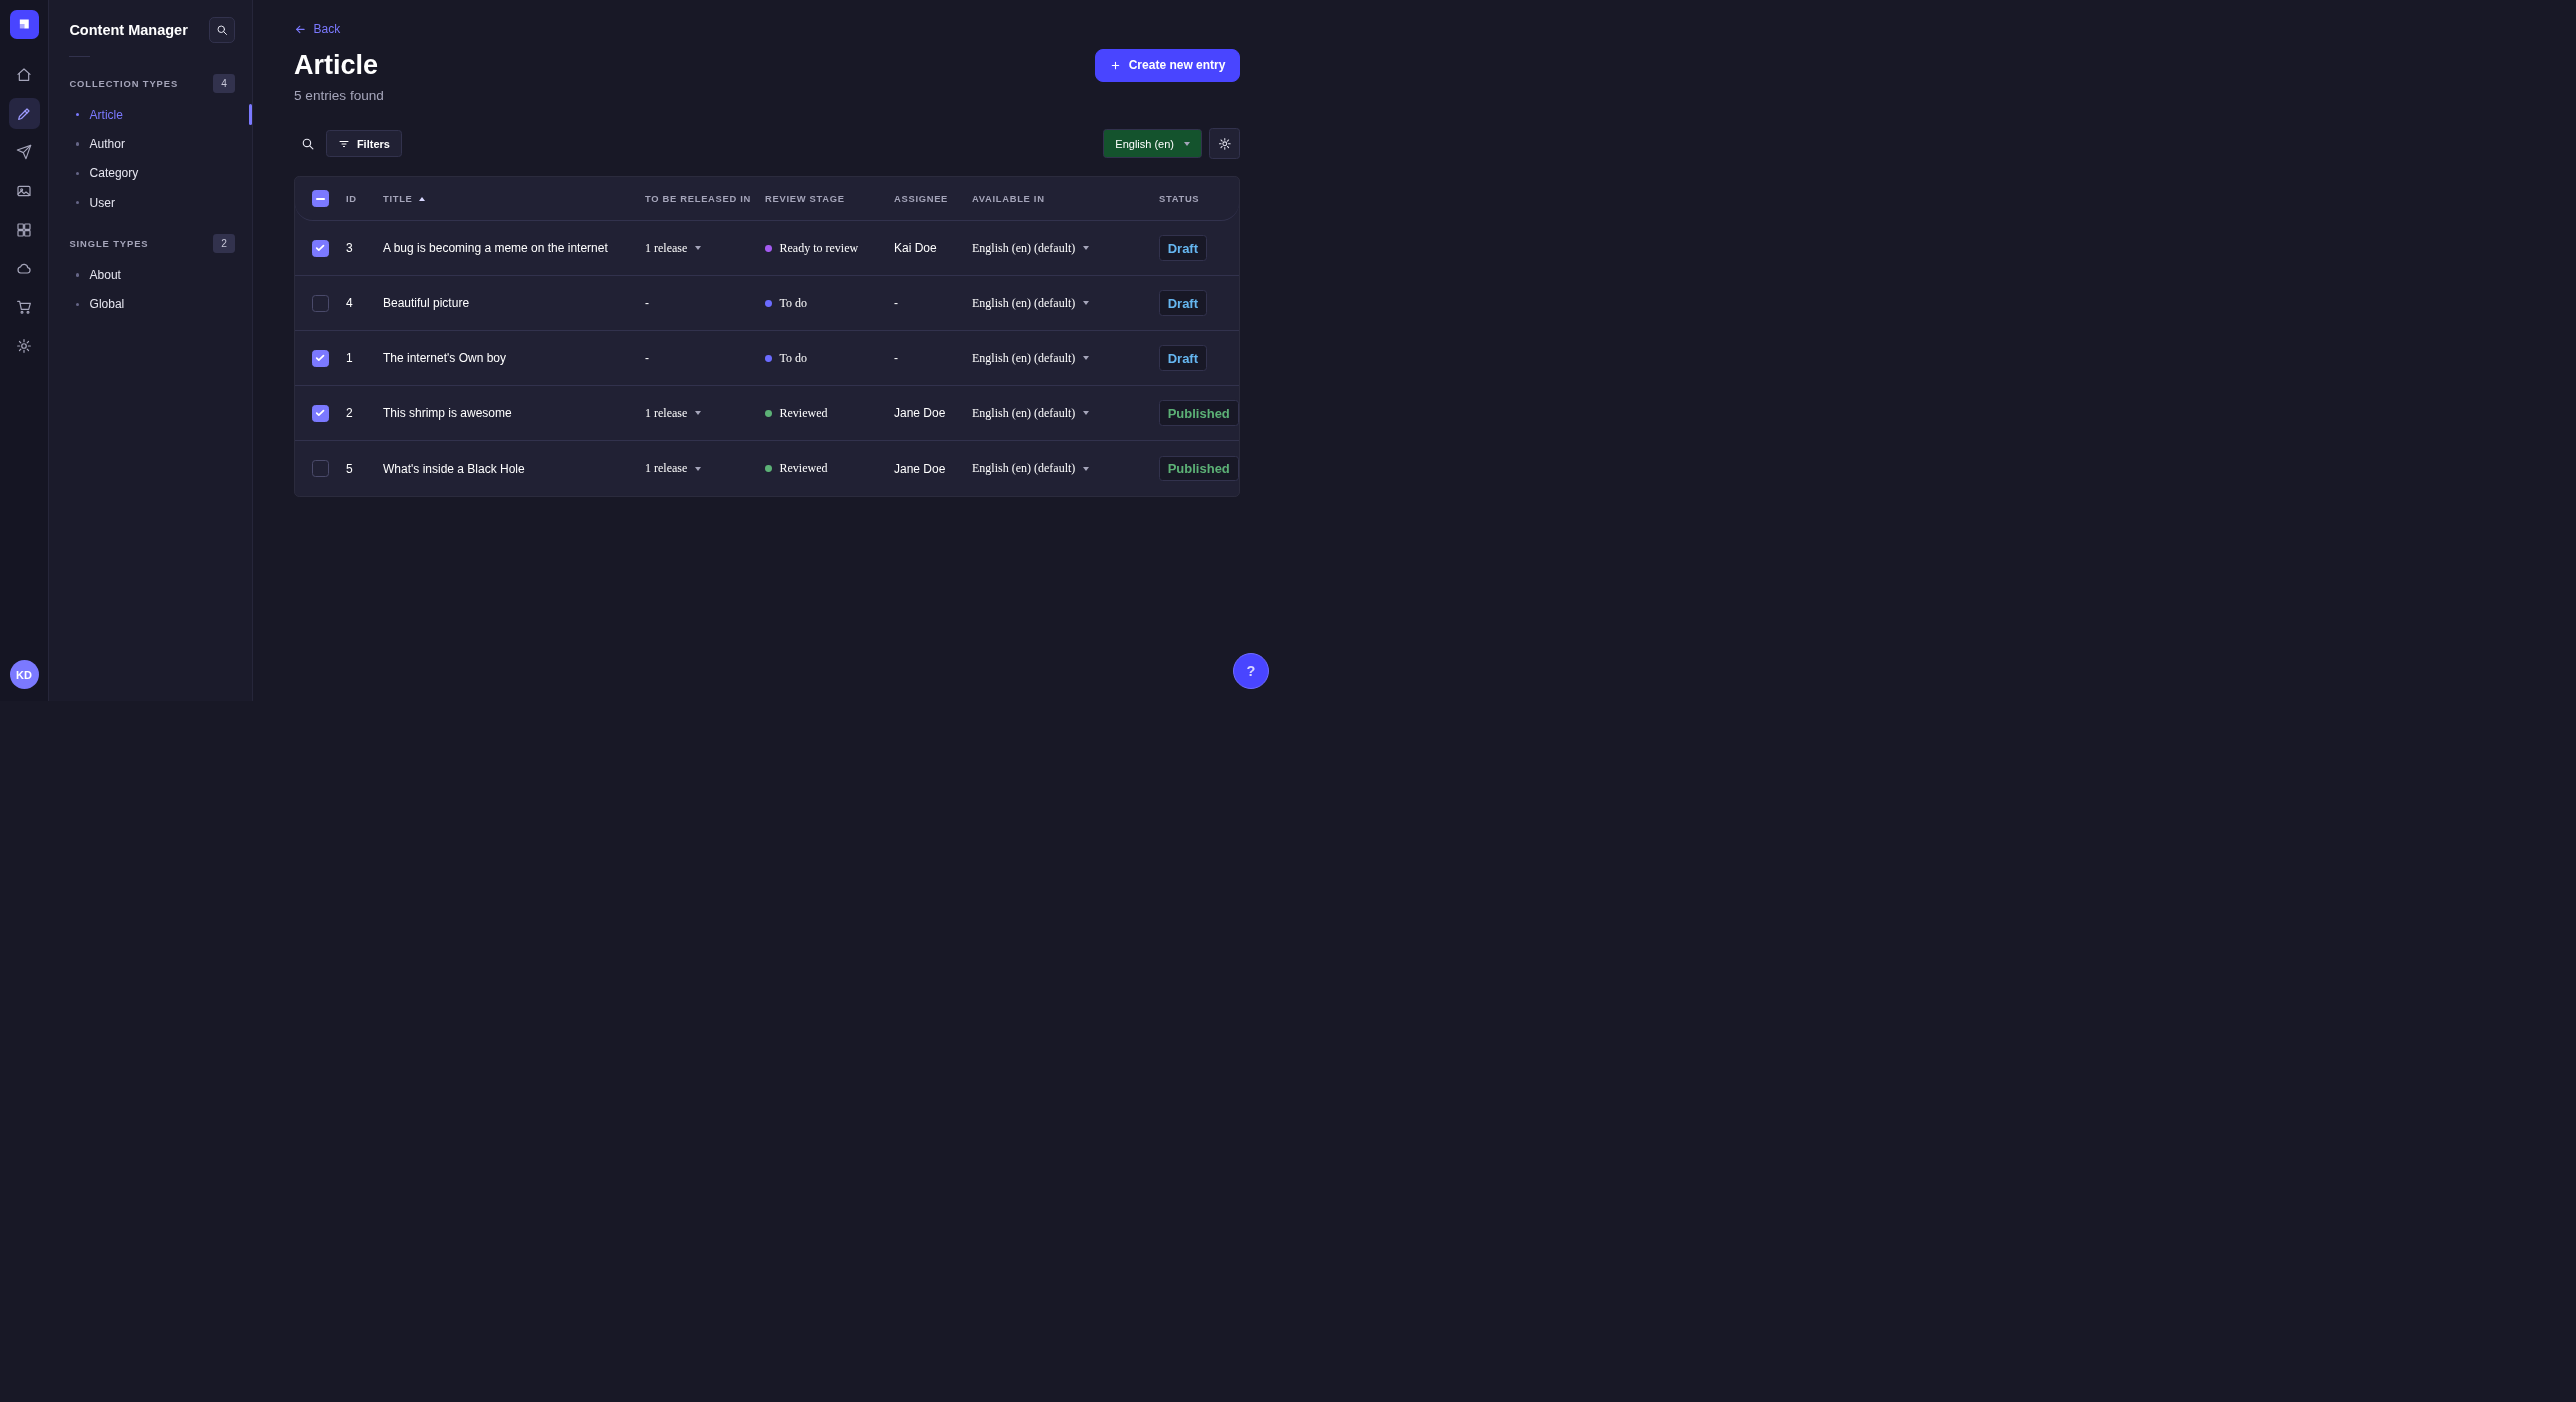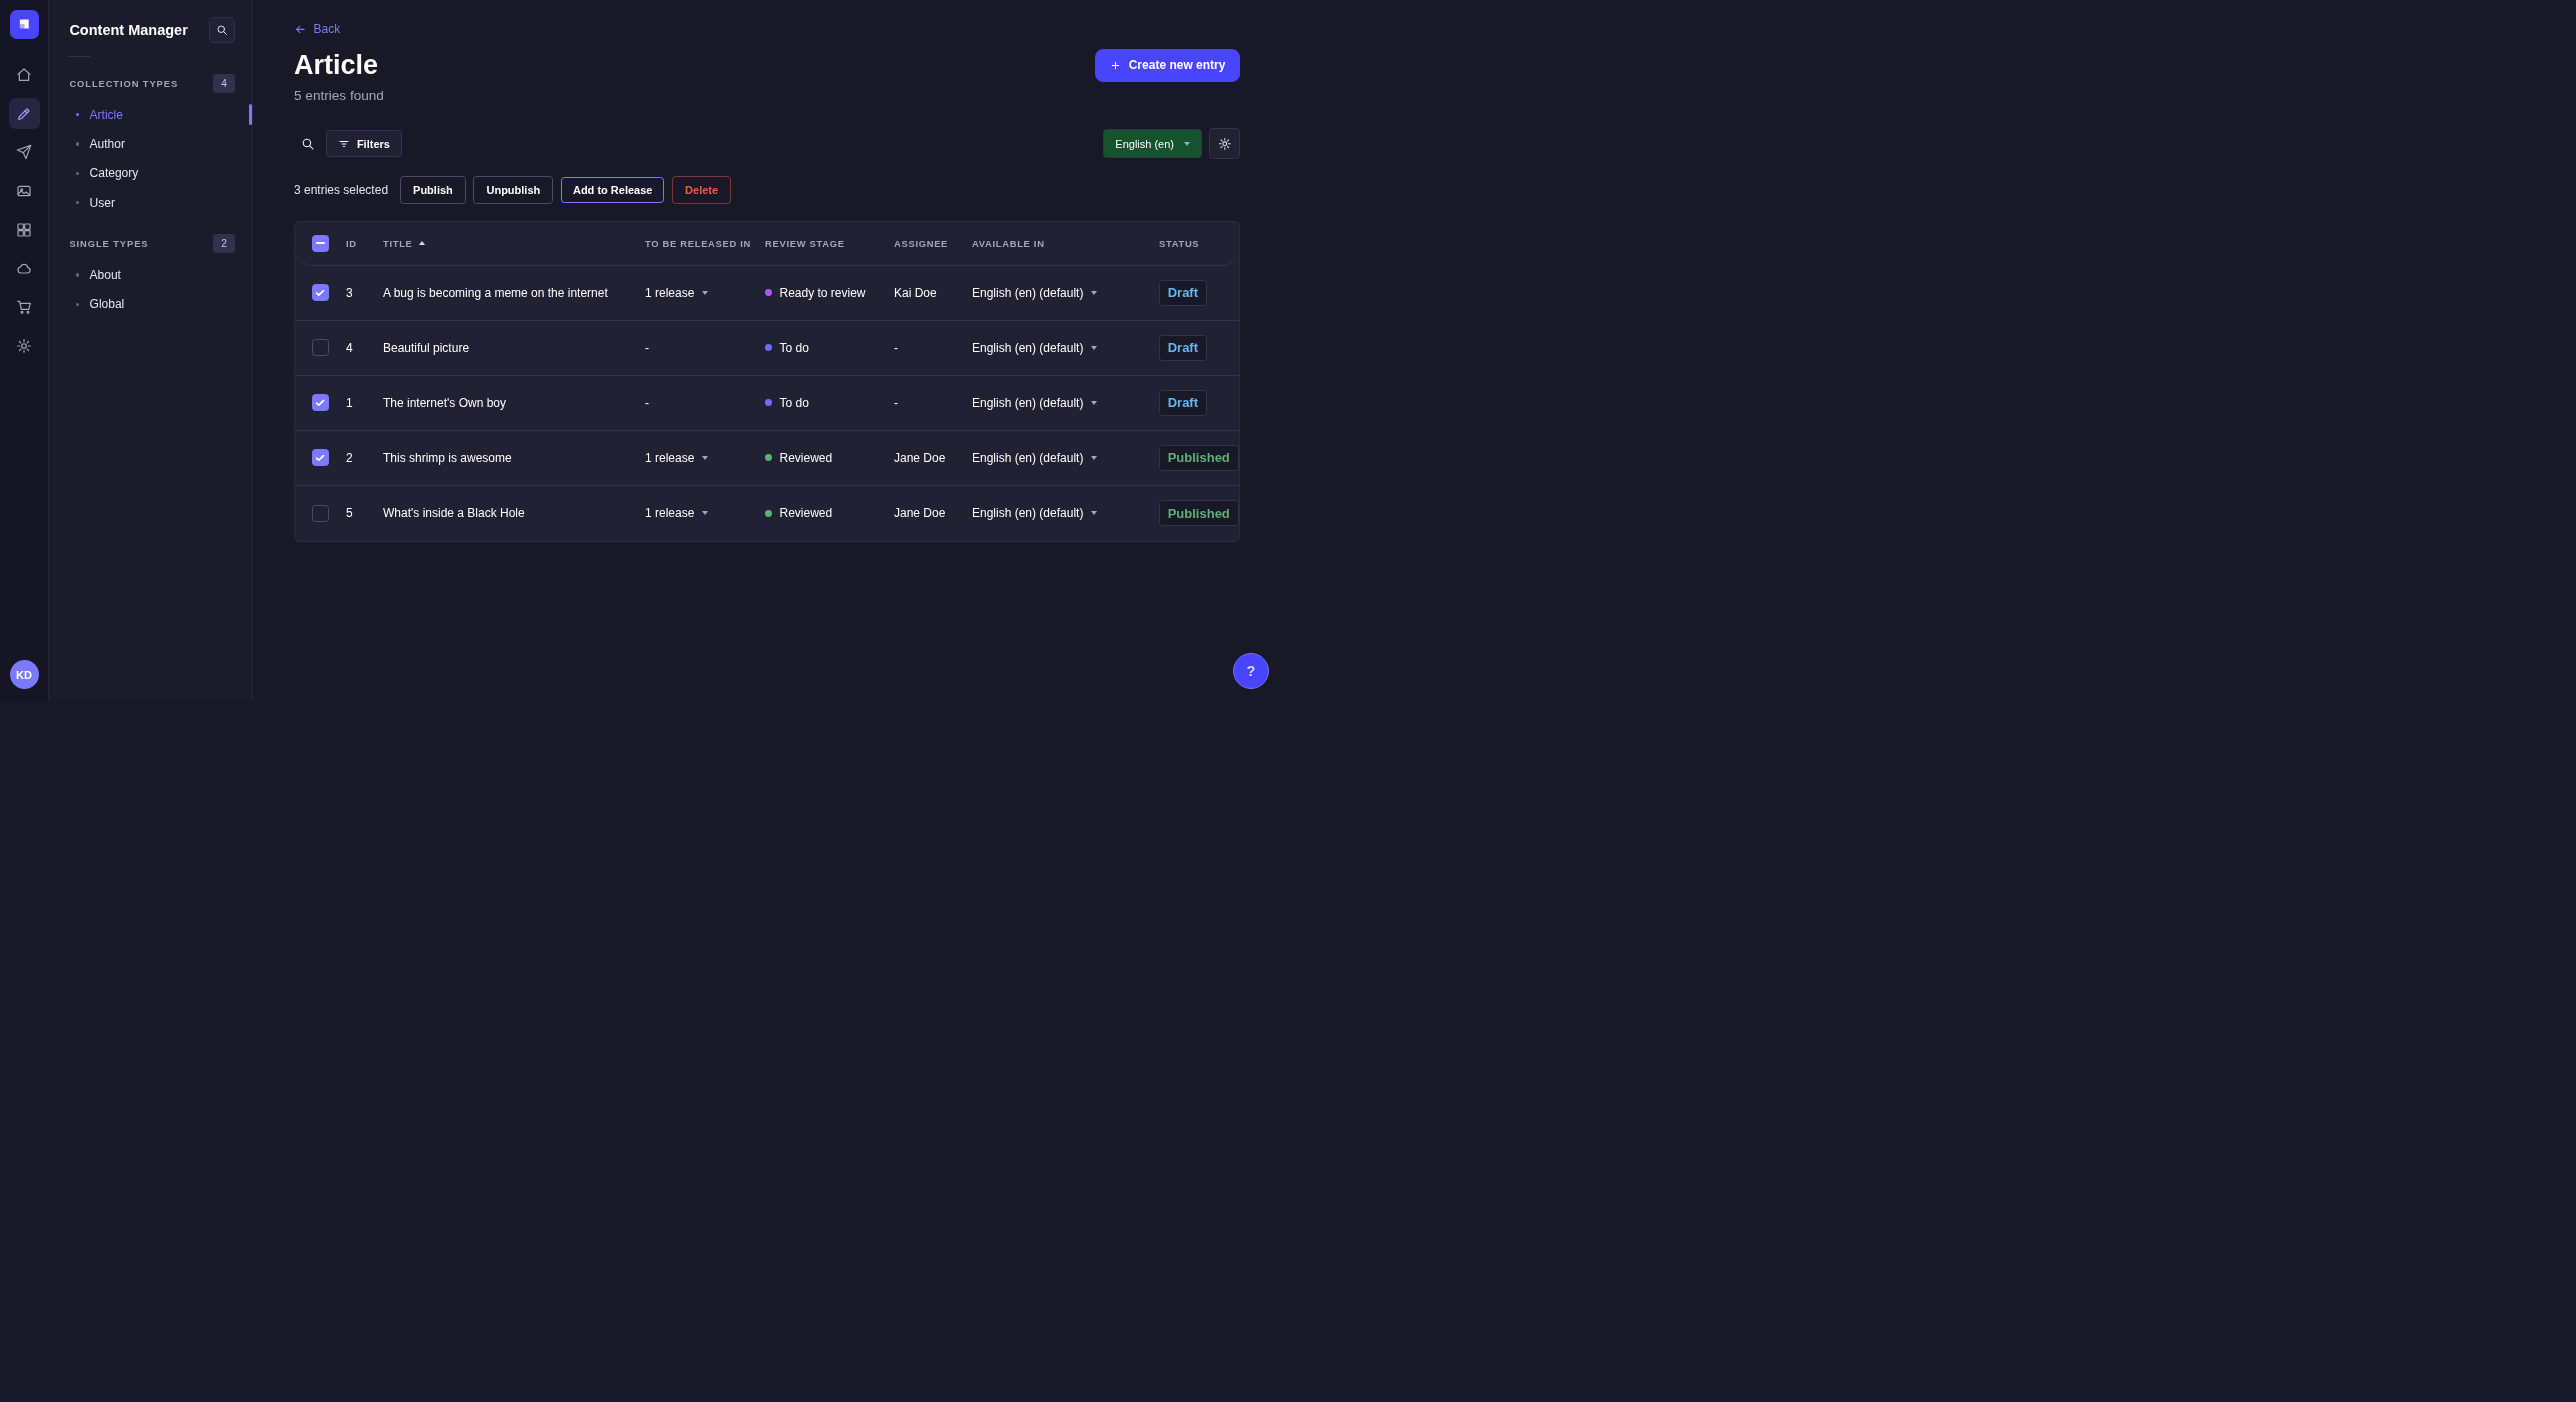--- a/index.html
+++ b/index.html
@@ -136,21 +136,21 @@
   .checkbox.indeterminate::after { content:""; width:8.5px; height:1.7px; background:#fff; border-radius:0.9px; }
 
   .sort-asc {
     width:0; height:0; border-left:3.4px solid transparent; border-right:3.4px solid transparent;
     border-bottom:4.3px solid #d9d8ff; cursor:pointer;
   }
   .caret-down {
     width:0; height:0; border-left:3.4px solid transparent; border-right:3.4px solid transparent;
     border-top:4.3px solid #a5a5ba;
   }
-  .cell-group { display:flex; align-items:center; gap:7.7px; }
+  .cell-group { display:flex; align-items:center; gap:7.7px;font-family:Liberation Serif, serif; }
   .stage-dot { width:6.8px; height:6.8px; border-radius:50%; flex:0 0 6.8px; }
   .status-badge {
     display:inline-block; padding:4.3px 7.7px; border:0.9px solid #32324d;
     background:#181826; border-radius:3.4px; font-size:13px; font-weight:600;
   }
 
   .help-fab {
     position:absolute; right:19px; bottom:12px; width:36px; height:36px;
     border-radius:50%; background:#4945ff; border:0.9px solid #6f6cff; color:#d9d8ff;
     font-size:14.5px; font-weight:700; display:grid; place-items:center; cursor:pointer;
@@ -316,27 +316,20 @@
         </div>
         <button class="gear-btn">
           <svg width="13.6" height="13.6" viewBox="0 0 24 24" fill="none" stroke="currentColor" stroke-width="1.8" stroke-linecap="round">
               <circle cx="12" cy="12" r="3.4"></circle>
               <path d="M12 2.5v3M12 18.5v3M2.5 12h3M18.5 12h3M5.2 5.2l2.1 2.1M16.7 16.7l2.1 2.1M18.8 5.2l-2.1 2.1M7.3 16.7l-2.1 2.1"></path>
             </svg>
         </button>
       </div>
     </div>
 
-    <div class="selection-bar">
-      <span class="selection-text">3 entries selected</span>
-      <button class="btn">Publish</button>
-      <button class="btn">Unpublish</button>
-      <button class="btn btn-release">Add to Release</button>
-      <button class="btn btn-delete">Delete</button>
-    </div>
 
     <div class="table">
       <div class="thead">
         <div class="th c1">
             <span class="checkbox indeterminate"></span>
           </div>
         <div class="th">
             <span>ID</span>
           </div>
         <div class="th">

